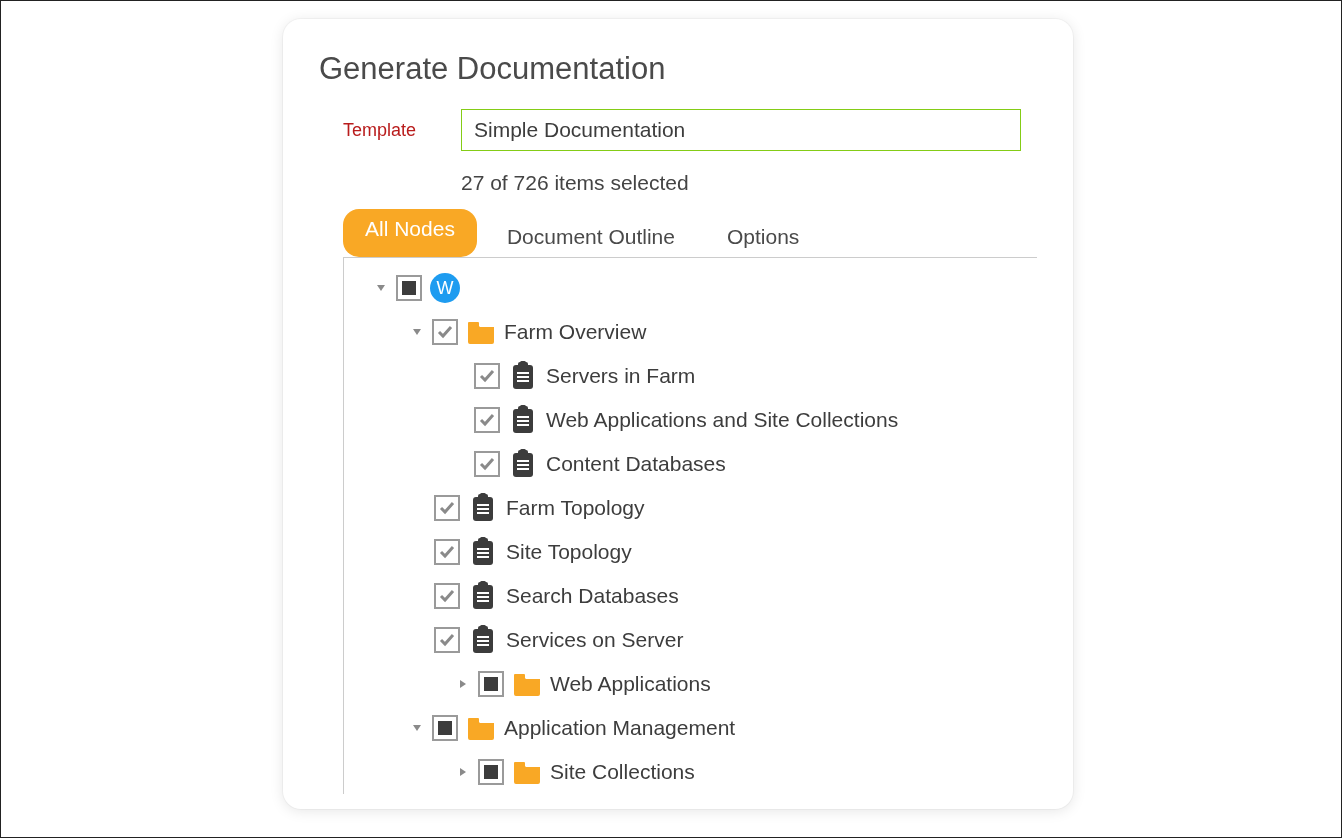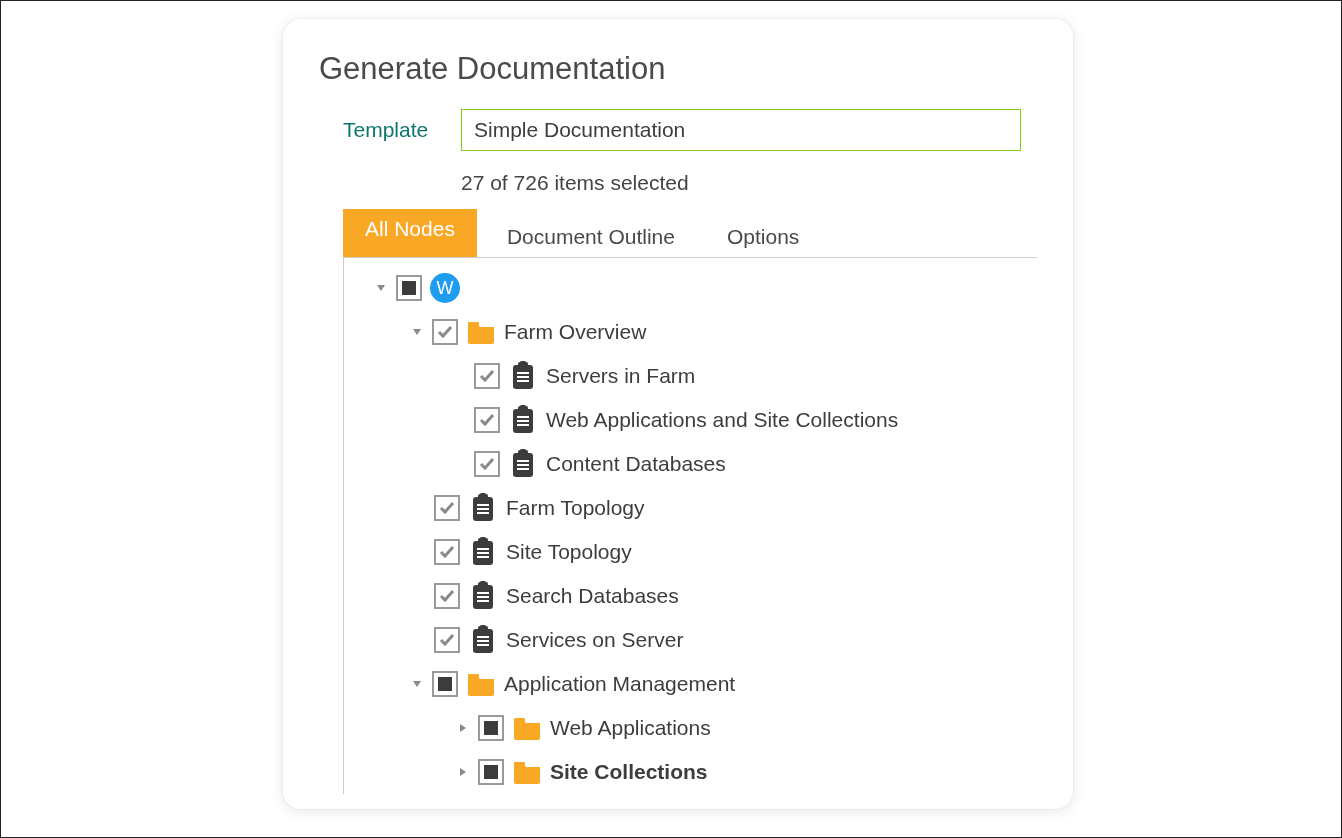--- a/index.html
+++ b/index.html
@@ -35,22 +35,22 @@
     margin: 4px 0 22px 0;
     font-weight: 400;
   }
   .template-row {
     display: flex;
     align-items: center;
     gap: 18px;
     margin: 0 0 10px 24px;
   }
   .template-label {
-    font-size: 21px;
-    color: #0f766e;
+    font-size: 18px;
+    color: #b91c1c;
     width: 100px;
   }
   .template-input {
     flex: 0 0 auto;
     width: 560px;
     border: 1px solid #84cc16;
     padding: 8px 12px;
     font-size: 21px;
     color: #3d3d3d;
   }
@@ -63,20 +63,21 @@
     display: flex;
     gap: 0;
     margin-left: 24px;
   }
   .tab {
     padding: 8px 22px;
     font-size: 21px;
     color: #4a4a4a;
     cursor: pointer;
     white-space: nowrap;
+    border-radius: 16px;
   }
   .tab.active {
     background: #f9a825;
     color: #fff;
   }
   .tab + .tab { margin-left: 8px; margin-top: 8px; }
 
   .tree-wrap {
     border-left: 1px solid #ccc;
     border-top: 1px solid #ccc;
@@ -336,53 +337,53 @@
               <rect x="8" y="1" width="10" height="6" rx="2" fill="#3c3c3c"></rect>
               <rect x="10" y="0" width="6" height="3" rx="1.5" fill="#3c3c3c"></rect>
               <rect x="7" y="11" width="12" height="2" fill="#fff"></rect>
               <rect x="7" y="15" width="12" height="2" fill="#fff"></rect>
               <rect x="7" y="19" width="12" height="2" fill="#fff"></rect>
             </svg>
         </span>
         <span class="node-label">Services on Server</span>
       </div>
 
-      <div class="node-row" style="padding-left:66px;">
-        <span class="expander">
-          <svg width="12" height="12" viewBox="0 0 12 12">
-              <path d="M2 3 L10 3 L6 9 Z" fill="#8a8a8a"></path>
+      <div class="node-row" style="padding-left:112px;">
+        <span class="expander">
+          <svg width="12" height="12" viewBox="0 0 12 12">
+              <path d="M3 2 L9 6 L3 10 Z" fill="#8a8a8a"></path>
             </svg>
         </span>
         <span class="cb indeterminate"></span>
         <span class="icon">
           <svg width="30" height="24" viewBox="0 0 30 24">
               <path d="M2 4 h9 l3 3 h14 v15 a2 2 0 0 1 -2 2 h-22 a2 2 0 0 1 -2 -2 z" fill="#f9a825"></path>
               <rect x="2" y="2" width="11" height="5" rx="1" fill="#f9a825"></rect>
             </svg>
         </span>
-        <span class="node-label">Application Management</span>
-      </div>
-
-      <div class="node-row" style="padding-left:112px;">
-        <span class="expander">
-          <svg width="12" height="12" viewBox="0 0 12 12">
-              <path d="M3 2 L9 6 L3 10 Z" fill="#8a8a8a"></path>
+        <span class="node-label">Web Applications</span>
+      </div>
+
+      <div class="node-row" style="padding-left:66px;">
+        <span class="expander">
+          <svg width="12" height="12" viewBox="0 0 12 12">
+              <path d="M2 3 L10 3 L6 9 Z" fill="#8a8a8a"></path>
             </svg>
         </span>
         <span class="cb indeterminate"></span>
         <span class="icon">
           <svg width="30" height="24" viewBox="0 0 30 24">
               <path d="M2 4 h9 l3 3 h14 v15 a2 2 0 0 1 -2 2 h-22 a2 2 0 0 1 -2 -2 z" fill="#f9a825"></path>
               <rect x="2" y="2" width="11" height="5" rx="1" fill="#f9a825"></rect>
             </svg>
         </span>
-        <span class="node-label">Web Applications</span>
-      </div>
-
-      <div class="node-row" style="padding-left:112px;font-weight:bold;">
+        <span class="node-label">Application Management</span>
+      </div>
+
+      <div class="node-row" style="padding-left:112px;">
         <span class="expander">
           <svg width="12" height="12" viewBox="0 0 12 12">
               <path d="M3 2 L9 6 L3 10 Z" fill="#8a8a8a"></path>
             </svg>
         </span>
         <span class="cb indeterminate"></span>
         <span class="icon">
           <svg width="30" height="24" viewBox="0 0 30 24">
               <path d="M2 4 h9 l3 3 h14 v15 a2 2 0 0 1 -2 2 h-22 a2 2 0 0 1 -2 -2 z" fill="#f9a825"></path>
               <rect x="2" y="2" width="11" height="5" rx="1" fill="#f9a825"></rect>

